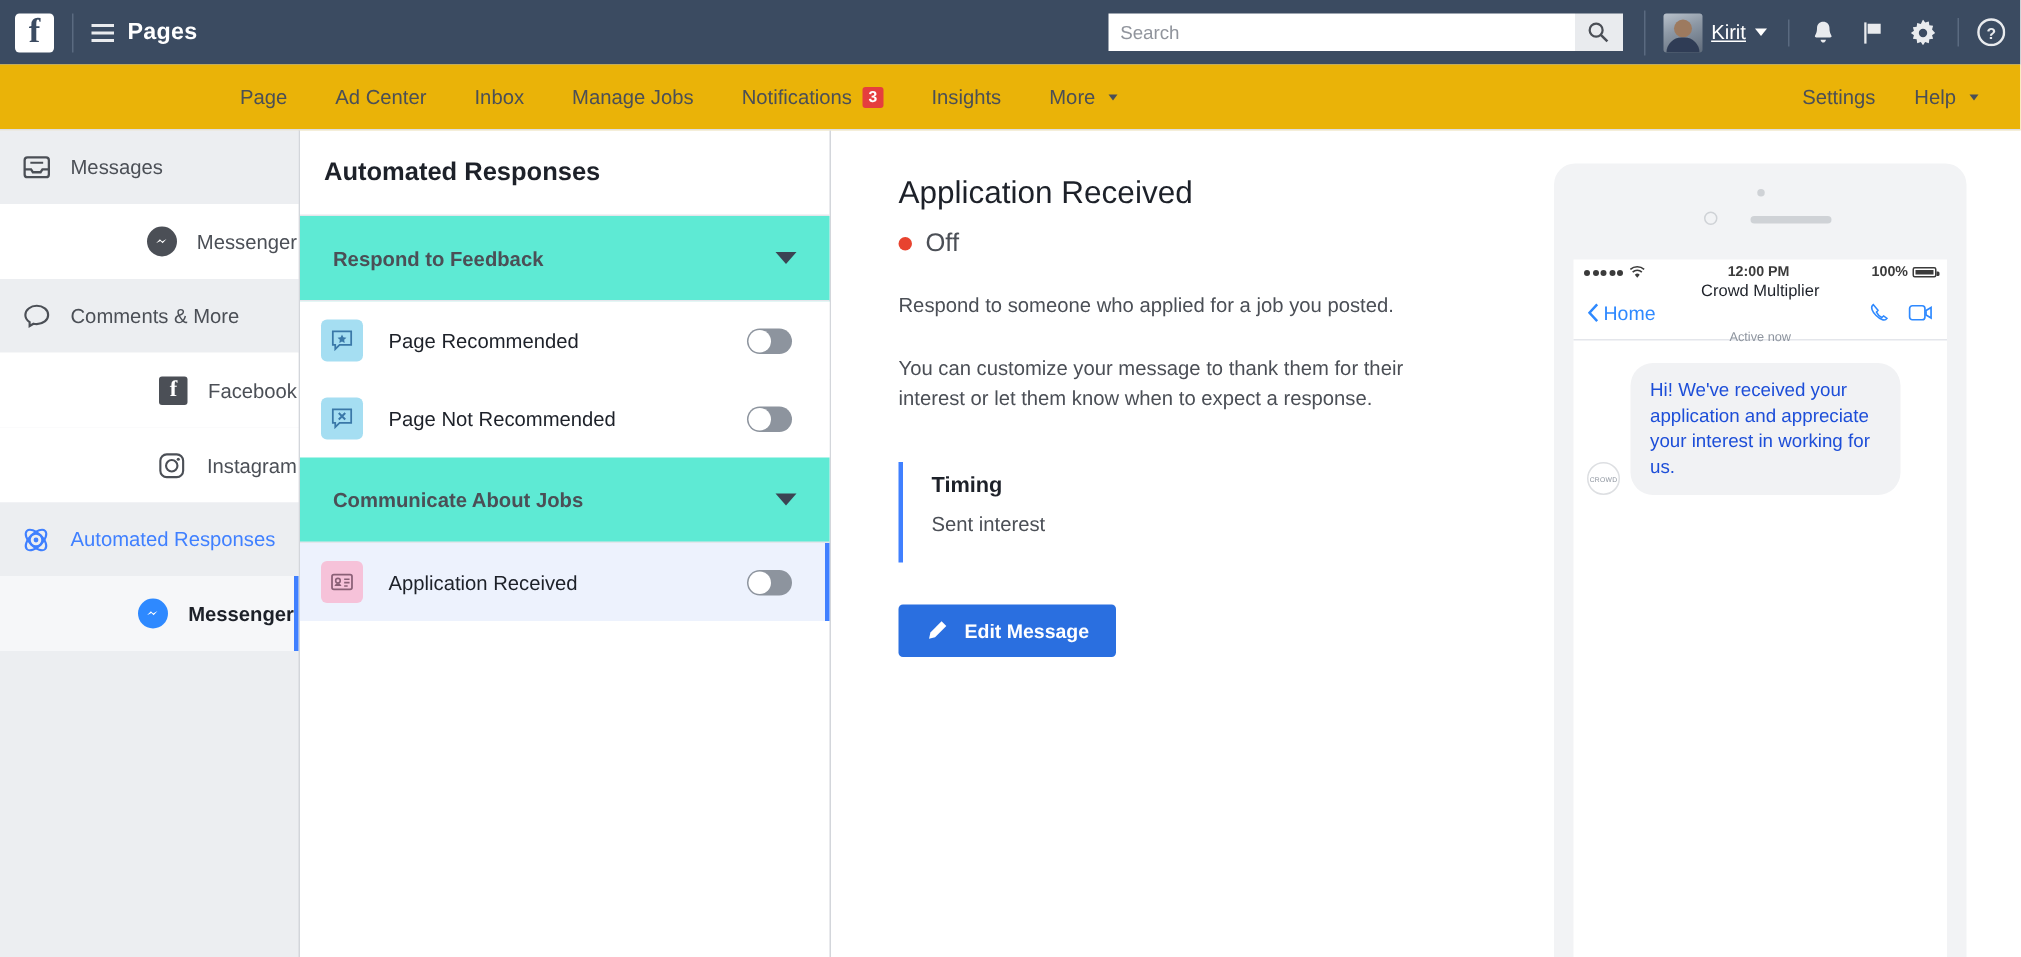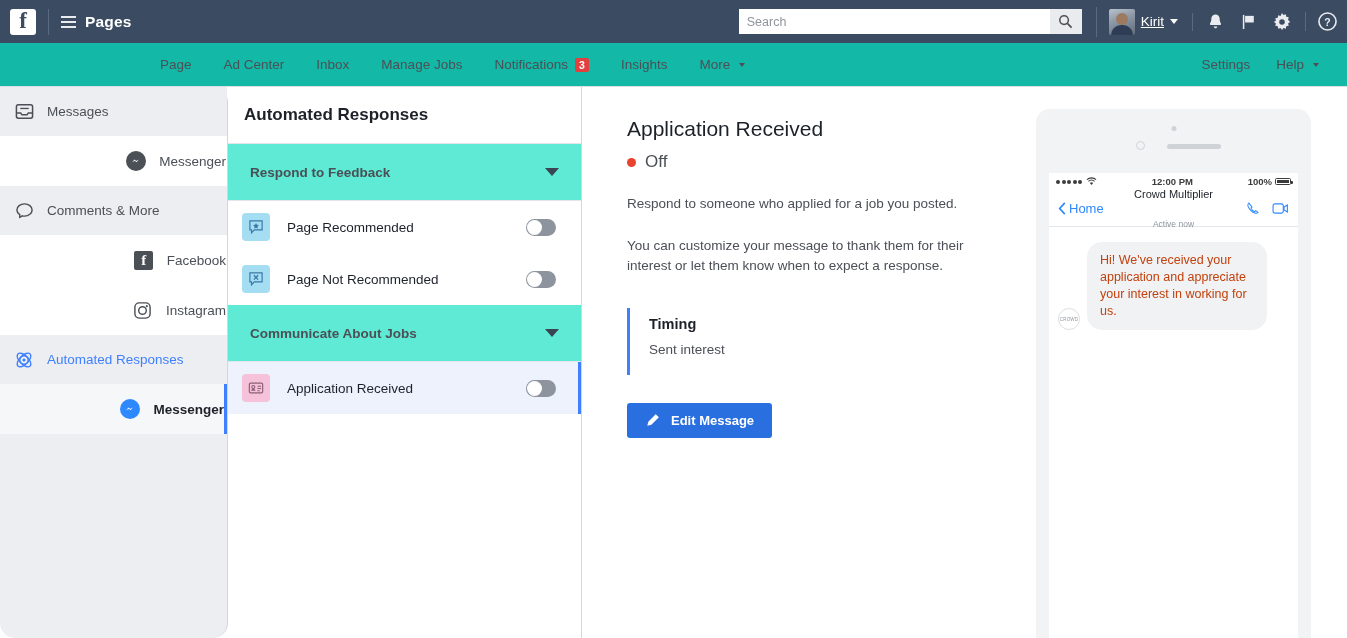--- a/index.html
+++ b/index.html
@@ -58,42 +58,42 @@
     border-radius:10px 10px 0 0; background:#2f3c55;
   }
   .user-name { color:#ffffff; font-size:13.5px;text-decoration:underline; }
   .caret-down { width:0;height:0;border-left:4px solid transparent;border-right:4px solid transparent;border-top:5px solid #ffffff; }
   .icon-group { display:flex; align-items:center; gap:16px; margin-left:14px; padding-left:14px; border-left:1px solid #5a6a80; }
   .icon-group2 { display:flex; align-items:center; margin-left:14px; padding-left:12px; border-left:1px solid #5a6a80; padding-right:4px;}
   .tb-icon { cursor:pointer; display:flex; align-items:center; }
 
   
   .navbar {
-    height: 44px; width:100%; background:#14b8a6;
+    height: 44px; width:100%; background:#eab308;
     border-bottom:1px solid #dddfe2;
     display:flex; align-items:center; padding-left: 160px; padding-right: 10px;
   }
   .nav-item {
     font-size: 13.5px; color:#4b4f56; margin-right: 32px; cursor:pointer;
     display:flex; align-items:center; gap:7px; white-space:nowrap;
   }
   .badge {
     background:#e53e3e; color:#fff; font-size:10.5px; font-weight:bold;
     min-width:14px; height:14px; line-height:14px; text-align:center;
     border-radius:2px; padding:0 2px;
   }
   .nav-caret { width:0;height:0;border-left:3.5px solid transparent;border-right:3.5px solid transparent;border-top:4.5px solid #4b4f56; margin-left:2px;}
   .nav-spacer { flex:1; }
   .nav-right { margin-right:0; margin-left:32px; }
 
   
   .body-wrap { display:flex; height: 551px; width:100%; }
 
   
-  .sidebar { width:228px; background:#eceef1; border-right:1px solid #d3d6db; flex-shrink:0;border-radius:15px; }
+  .sidebar { width:200px; background:#eceef1; border-right:1px solid #d3d6db; flex-shrink:0; }
   .side-section {
     height:49px; display:flex; align-items:center; gap:13px; padding-left:14px;
     background:#eceef1; font-size:13.5px; color:#4b4f56; cursor:pointer;
   }
   .side-section.accent { color:#4080ff; font-weight:normal; }
   .side-sub {
     height:50px; display:flex; align-items:center; gap:13px; padding-left:33px;
     background:#ffffff; font-size:13.5px; color:#4b4f56; cursor:pointer;
     border-right: 1px solid transparent;
     justify-content: flex-end;
@@ -189,21 +189,21 @@
   .chat-sub { font-size:8.5px; color:#8d949e; margin-top:19px; }
   .chat-actions { margin-left:auto; display:flex; gap:11px; align-items:center; z-index:2; }
   .msg-area { padding:15px 9px 0 9px; display:flex; gap:7px; align-items:flex-end; }
   .msg-avatar {
     width:22px;height:22px;border-radius:50%;border:1px solid #dddfe2;
     flex-shrink:0; display:flex; align-items:center; justify-content:center;
     font-size:4.5px; color:#8d949e; letter-spacing:.2px; overflow:hidden;
   }
   .bubble {
     background:#f1f2f4; border-radius:15px; padding:10px 13px;
-    font-size:12.5px; color:#c2410c; line-height:17px; max-width:180px;
+    font-size:12.5px; color:#1d4ed8; line-height:17px; max-width:180px;
   }
 </style>
 </head>
 <body>
 
 <div class="topbar">
   <div class="fb-logo">f</div>
   <div class="topbar-divider"></div>
   <div class="hamburger">
     <span></span>

